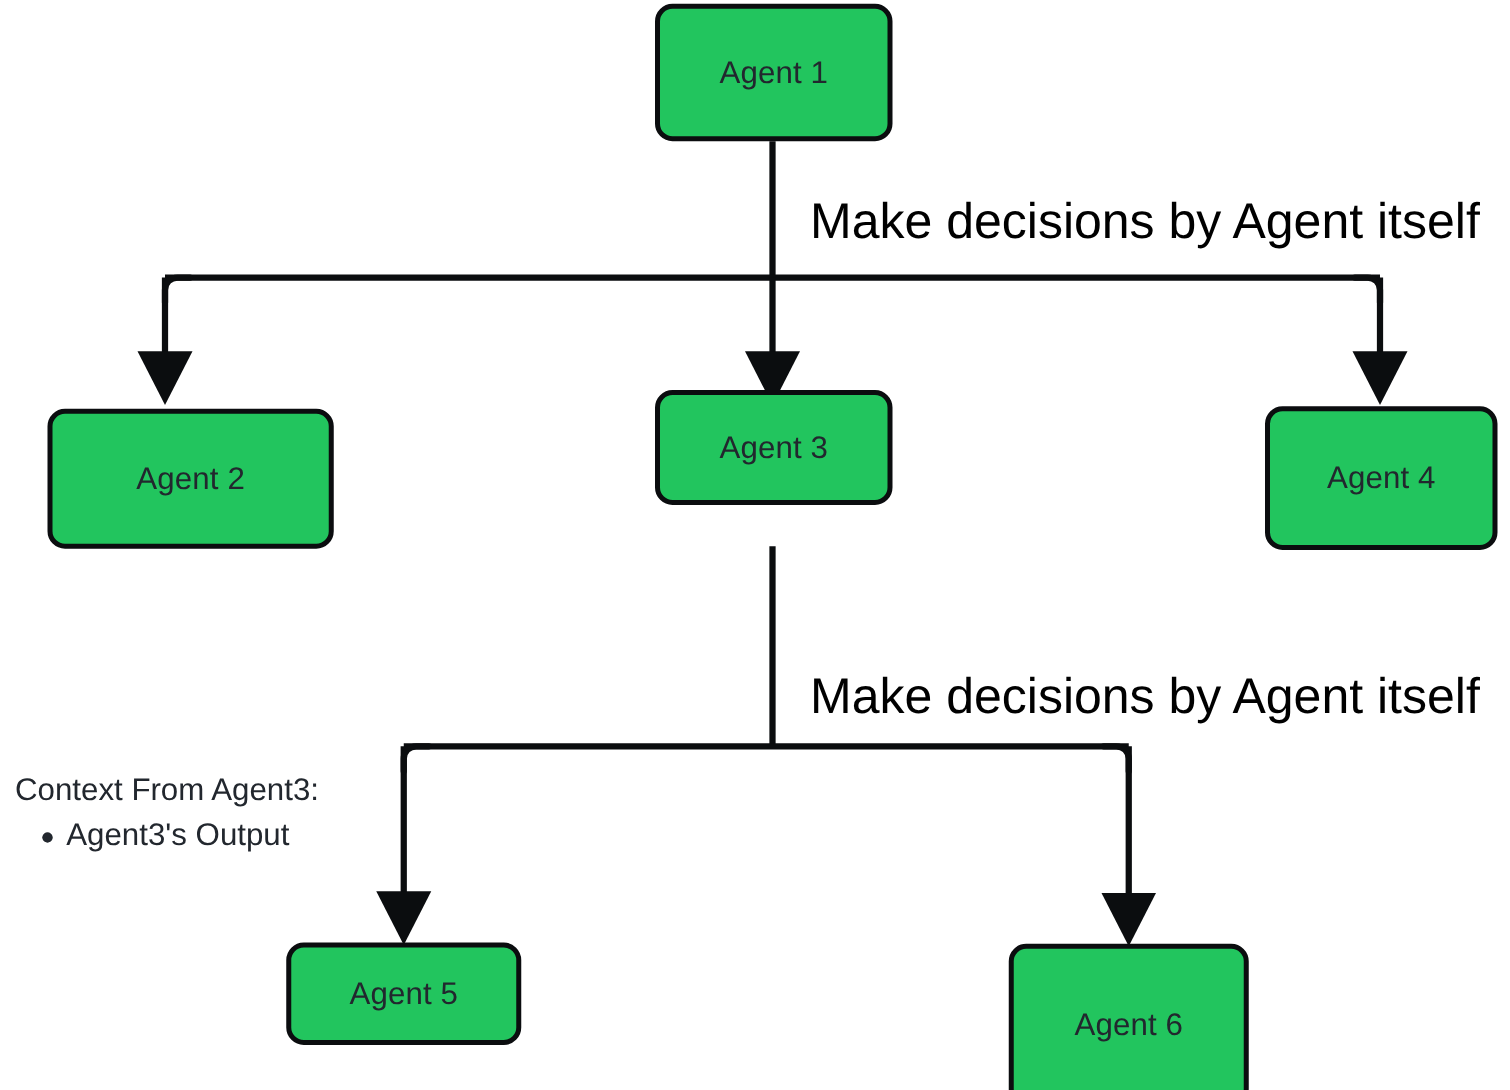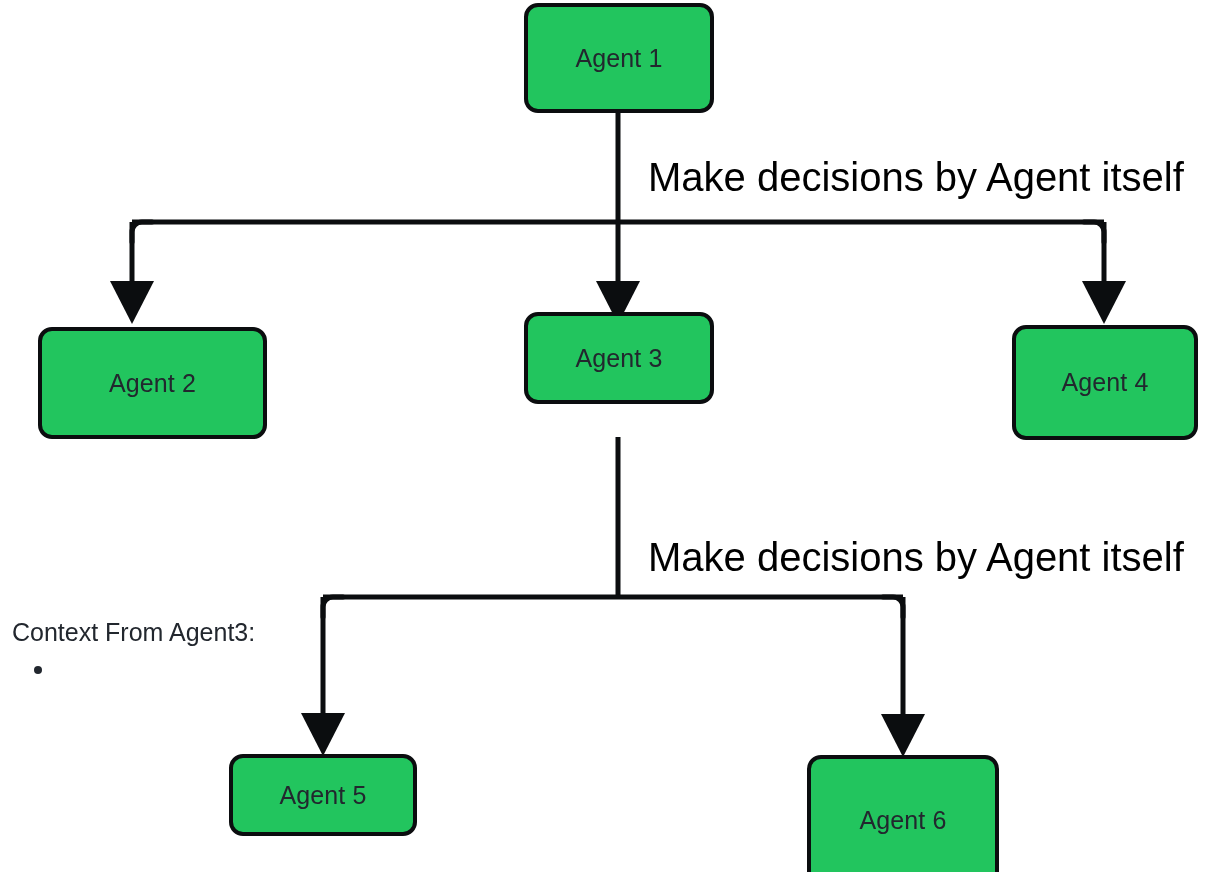--- a/index.html
+++ b/index.html
@@ -147,16 +147,20 @@
   <div class="edge-label" style="left:648px; top:157px;">Make decisions by Agent itself</div>
 
   <div class="edge-label" style="left:648px; top:537px;">Make decisions by Agent itself</div>
 
   <div class="context-block" style="left:12px; top:604px;margin-top:16px;">
     <p class="context-title">Context From Agent3:</p>
     <ul class="context-list">
       <li>
         <span class="bullet-dot"></span>
       </li>
+      <li>
+        <span class="bullet-dot"></span>
+        <span>Agent3's Output</span>
+      </li>
     </ul>
   </div>
 
 </div>
 
 </body></html>

